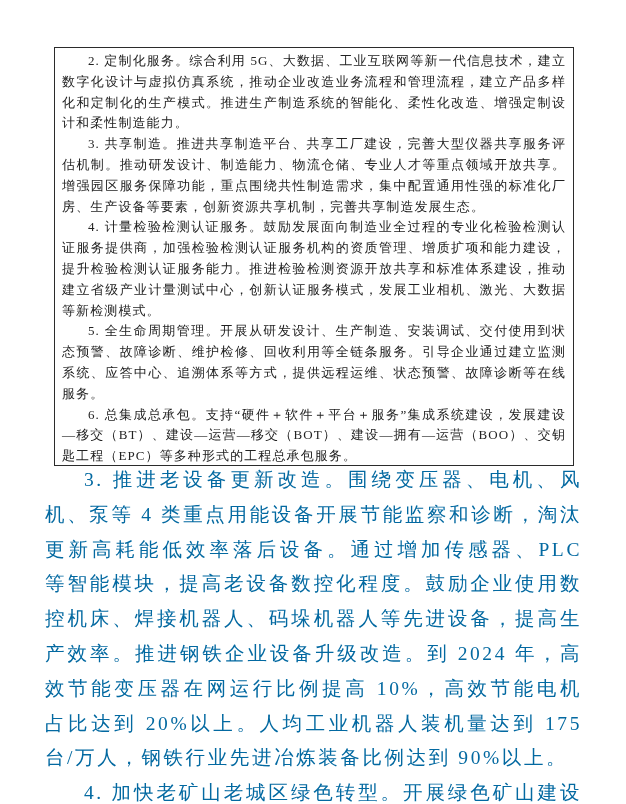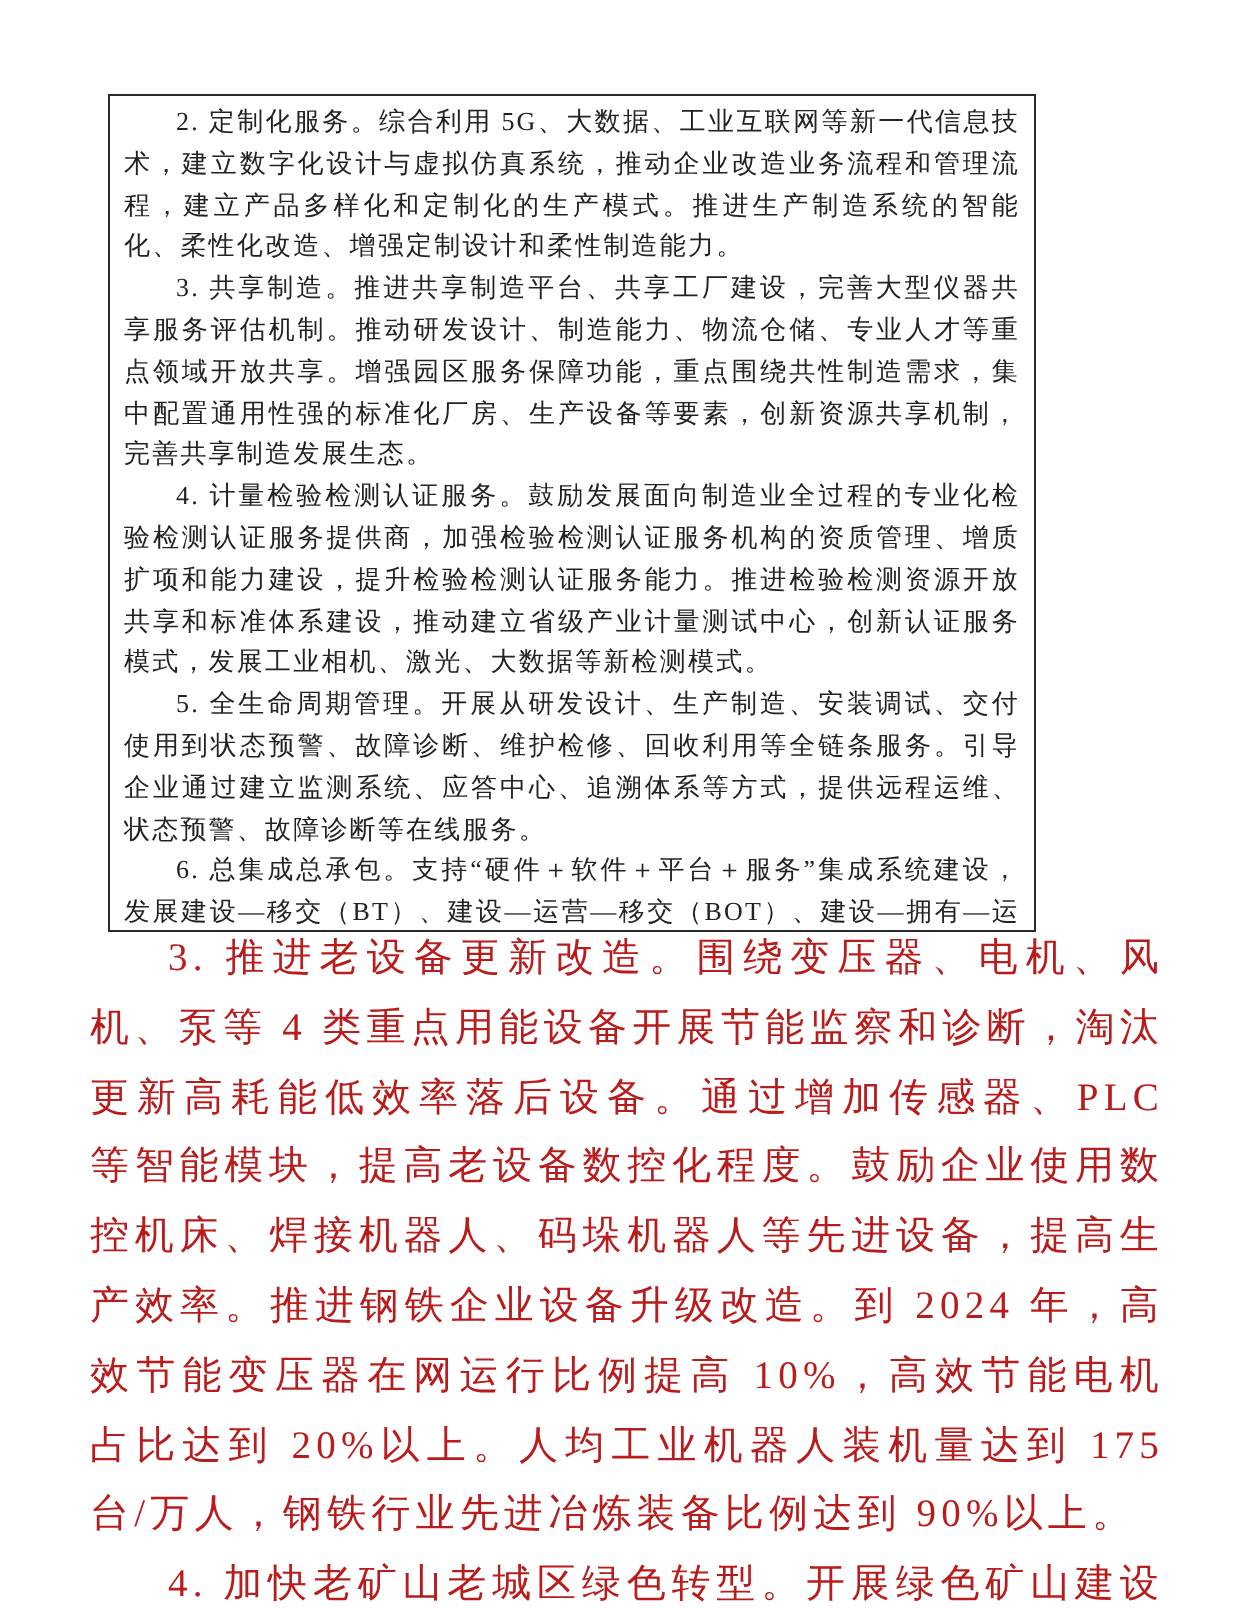--- a/index.html
+++ b/index.html
@@ -14,21 +14,21 @@
     background: #ffffff;
     color: #1c1c1c;
     font-family: "Liberation Serif", "DejaVu Serif", serif;
     overflow: hidden;
   }
   
   .inset-box {
     position: absolute;
     left: 54px;
     top: 47px;
-    width: 464px;
+    width: 520px;
     height: 419px;
     box-sizing: border-box;
     border: 1px solid #2b2b2b;
     padding: 3px 7px 16px 7px;
     overflow: hidden;
   }
   .inset-box p {
     margin: 0;
     font-size: 13px;
     line-height: 20.8px;
@@ -48,21 +48,21 @@
     height: 341px;
   }
   .main-text p {
     margin: 0;
     font-size: 19.5px;
     line-height: 34.8px;
     letter-spacing: 2.6px;
     text-align: justify;
     text-justify: inter-character;
     text-indent: 2em;
-    color: #b91c1c;
+    color: #0369a1;
   }
 </style>
 </head>
 <body>
 
 <div class="page">
   <div class="inset-box">
       <p>2. 定制化服务。综合利用 5G、大数据、工业互联网等新一代信息技术，建立数字化设计与虚拟仿真系统，推动企业改造业务流程和管理流程，建立产品多样化和定制化的生产模式。推进生产制造系统的智能化、柔性化改造、增强定制设计和柔性制造能力。</p>
       <p>3. 共享制造。推进共享制造平台、共享工厂建设，完善大型仪器共享服务评估机制。推动研发设计、制造能力、物流仓储、专业人才等重点领域开放共享。增强园区服务保障功能，重点围绕共性制造需求，集中配置通用性强的标准化厂房、生产设备等要素，创新资源共享机制，完善共享制造发展生态。</p>
       <p>4. 计量检验检测认证服务。鼓励发展面向制造业全过程的专业化检验检测认证服务提供商，加强检验检测认证服务机构的资质管理、增质扩项和能力建设，提升检验检测认证服务能力。推进检验检测资源开放共享和标准体系建设，推动建立省级产业计量测试中心，创新认证服务模式，发展工业相机、激光、大数据等新检测模式。</p>

